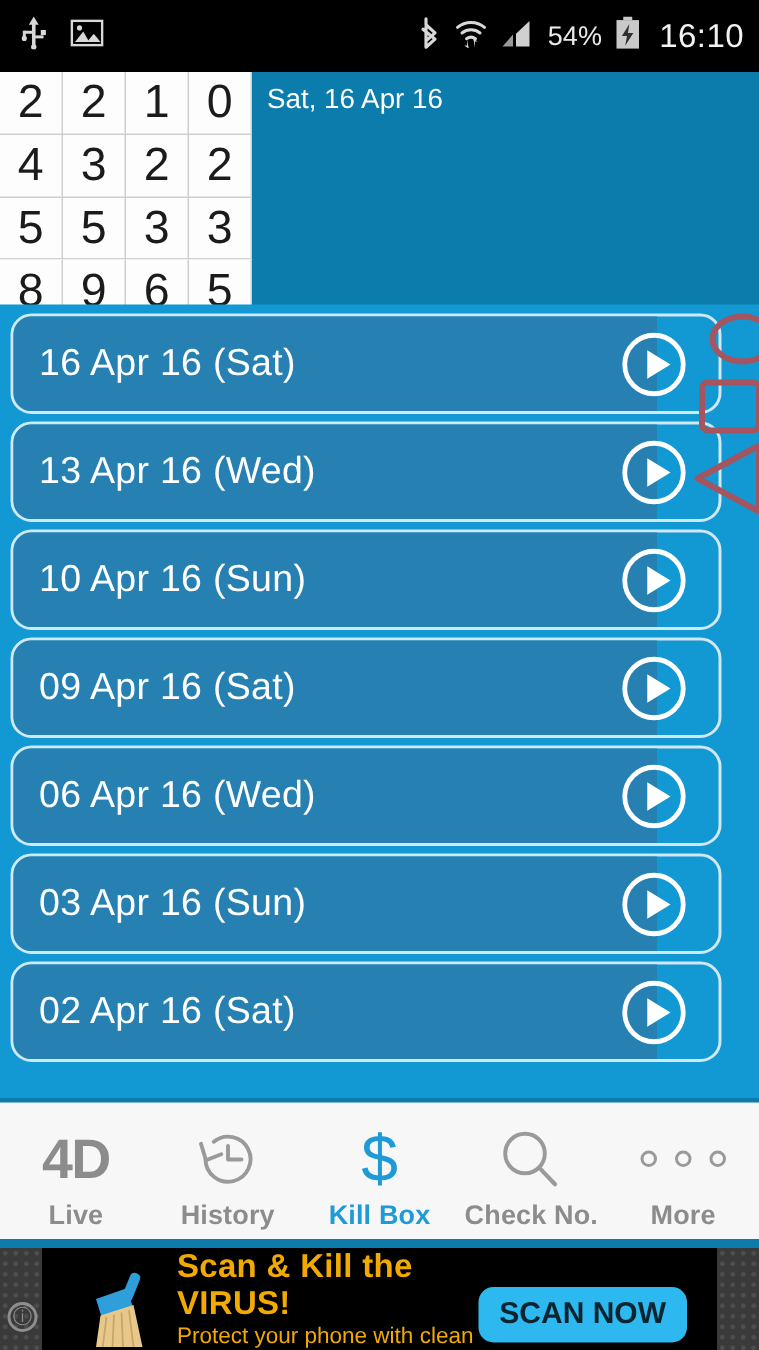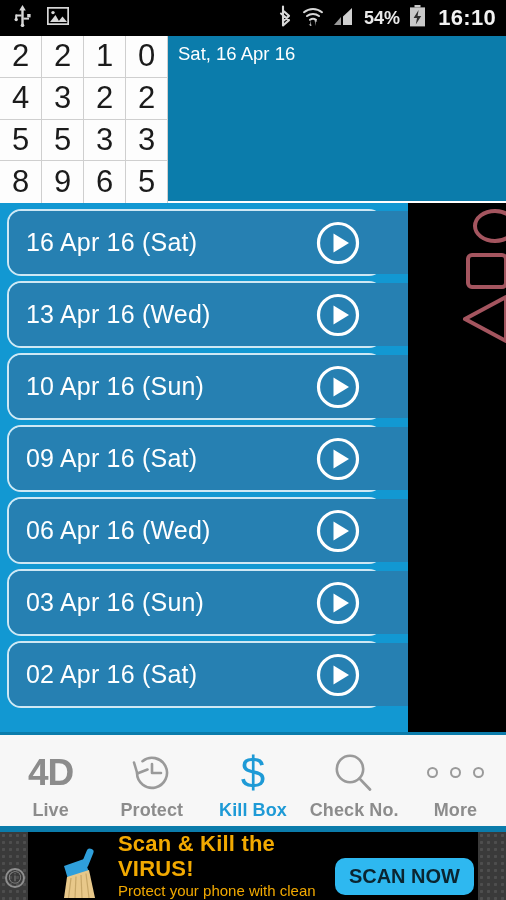--- a/index.html
+++ b/index.html
@@ -7,24 +7,23 @@
   body{
     font-family:"Liberation Sans", sans-serif;
     background:#000;
     overflow:hidden;
     position:relative;
   }
   .phone{ width:506px; height:900px; position:relative; background:#000; }
 
   
   .statusbar{
-    height:36px; background:#000; color:#e8e8e8;
+    height:48px; background:#000; color:#e8e8e8;
     display:flex; align-items:center; padding:0 10px 0 14px;
     position:relative;
-    font-weight:bold;
   }
   .sb-left{ display:flex; align-items:center; gap:16px; }
   .sb-right{ margin-left:auto; display:flex; align-items:center; gap:9px; }
   .sb-icon{ display:block; }
   .sb-pct{ font-size:18px; color:#e9e9e9; letter-spacing:0.1px; }
   .sb-time{ font-size:22px; color:#f2f2f2; letter-spacing:0.3px; margin-left:3px; }
 
   
   .header{
     height:167px; display:flex; background:#0b7cab;
@@ -47,21 +46,21 @@
   }
   .info-date{
     color:#ffffff; font-size:18.5px; line-height:24px; margin-bottom:1px;
   }
   .info-desc{
     color:#f5ee1a; font-size:17.5px; line-height:22.5px;
   }
 
   
   .list{
-    position:absolute; left:0; top:203px; width:408px; height:529px;
+    position:absolute; left:0; top:203px; width:506px; height:529px;
     background:#1298d2; padding:6px 25px 0 7px; overflow:hidden;
   }
   .row{
     position:relative; height:67px; margin-bottom:5px;
     border:2px solid #cfe8f4; border-radius:14px;
     display:flex; align-items:center;
     background:transparent;
   }
   .row-fill{
     position:absolute; left:0; top:0; bottom:0; width:429px;
@@ -125,21 +124,21 @@
   .ad-pattern-l{ left:0; }
   .ad-pattern-r{ right:0; }
   .ad-body{
     position:absolute; left:28px; top:0; right:28px; height:88px;
     background:#000; display:flex; align-items:center; padding-left:26px;
   }
   .ad-text{ margin-left:10px; }
   .ad-t1{ color:#f2a900; font-size:22px; line-height:25px; font-weight:bold; letter-spacing:0.2px; }
   .ad-t2{ color:#f2a900; font-size:15px; line-height:20px; }
   .ad-cta{
-    margin-left:auto; margin-right:4px;
+    margin-left:auto; margin-right:20px;
     background:#2eb8f0; color:#0b2530; font-weight:bold;
     font-size:20px; padding:7px 14px; border-radius:10px;
     white-space:nowrap;
   }
   .ad-info{
     position:absolute; left:5px; top:36px; width:20px; height:20px;
     border:2px solid #8e8e8e; border-radius:50%;
     display:flex; align-items:center; justify-content:center;
     color:#8e8e8e; font-size:13px; line-height:14px;
   }
@@ -337,21 +336,21 @@
     </div>
 
     <div class="tab">
       <span class="tab-ico">
         <svg width="46" height="46" viewBox="0 0 46 46">
           <path d="M8 23 A15 15 0 1 0 13.5 11.2" fill="none" stroke="#9a9a9a" stroke-width="2.6" stroke-linecap="round"></path>
           <polyline points="5,12.5 8.3,23.5 18.5,19.5" fill="none" stroke="#9a9a9a" stroke-width="2.6" stroke-linejoin="round" stroke-linecap="round"></polyline>
           <polyline points="23,14 23,23 32,23" fill="none" stroke="#9a9a9a" stroke-width="2.6" stroke-linecap="round" stroke-linejoin="round"></polyline>
         </svg>
       </span>
-      <span class="tab-lbl">Protect</span>
+      <span class="tab-lbl">History</span>
     </div>
 
     <div class="tab active">
       <span class="tab-ico">
         <span class="tab-dollar">$</span>
       </span>
       <span class="tab-lbl">Kill Box</span>
     </div>
 
     <div class="tab">

